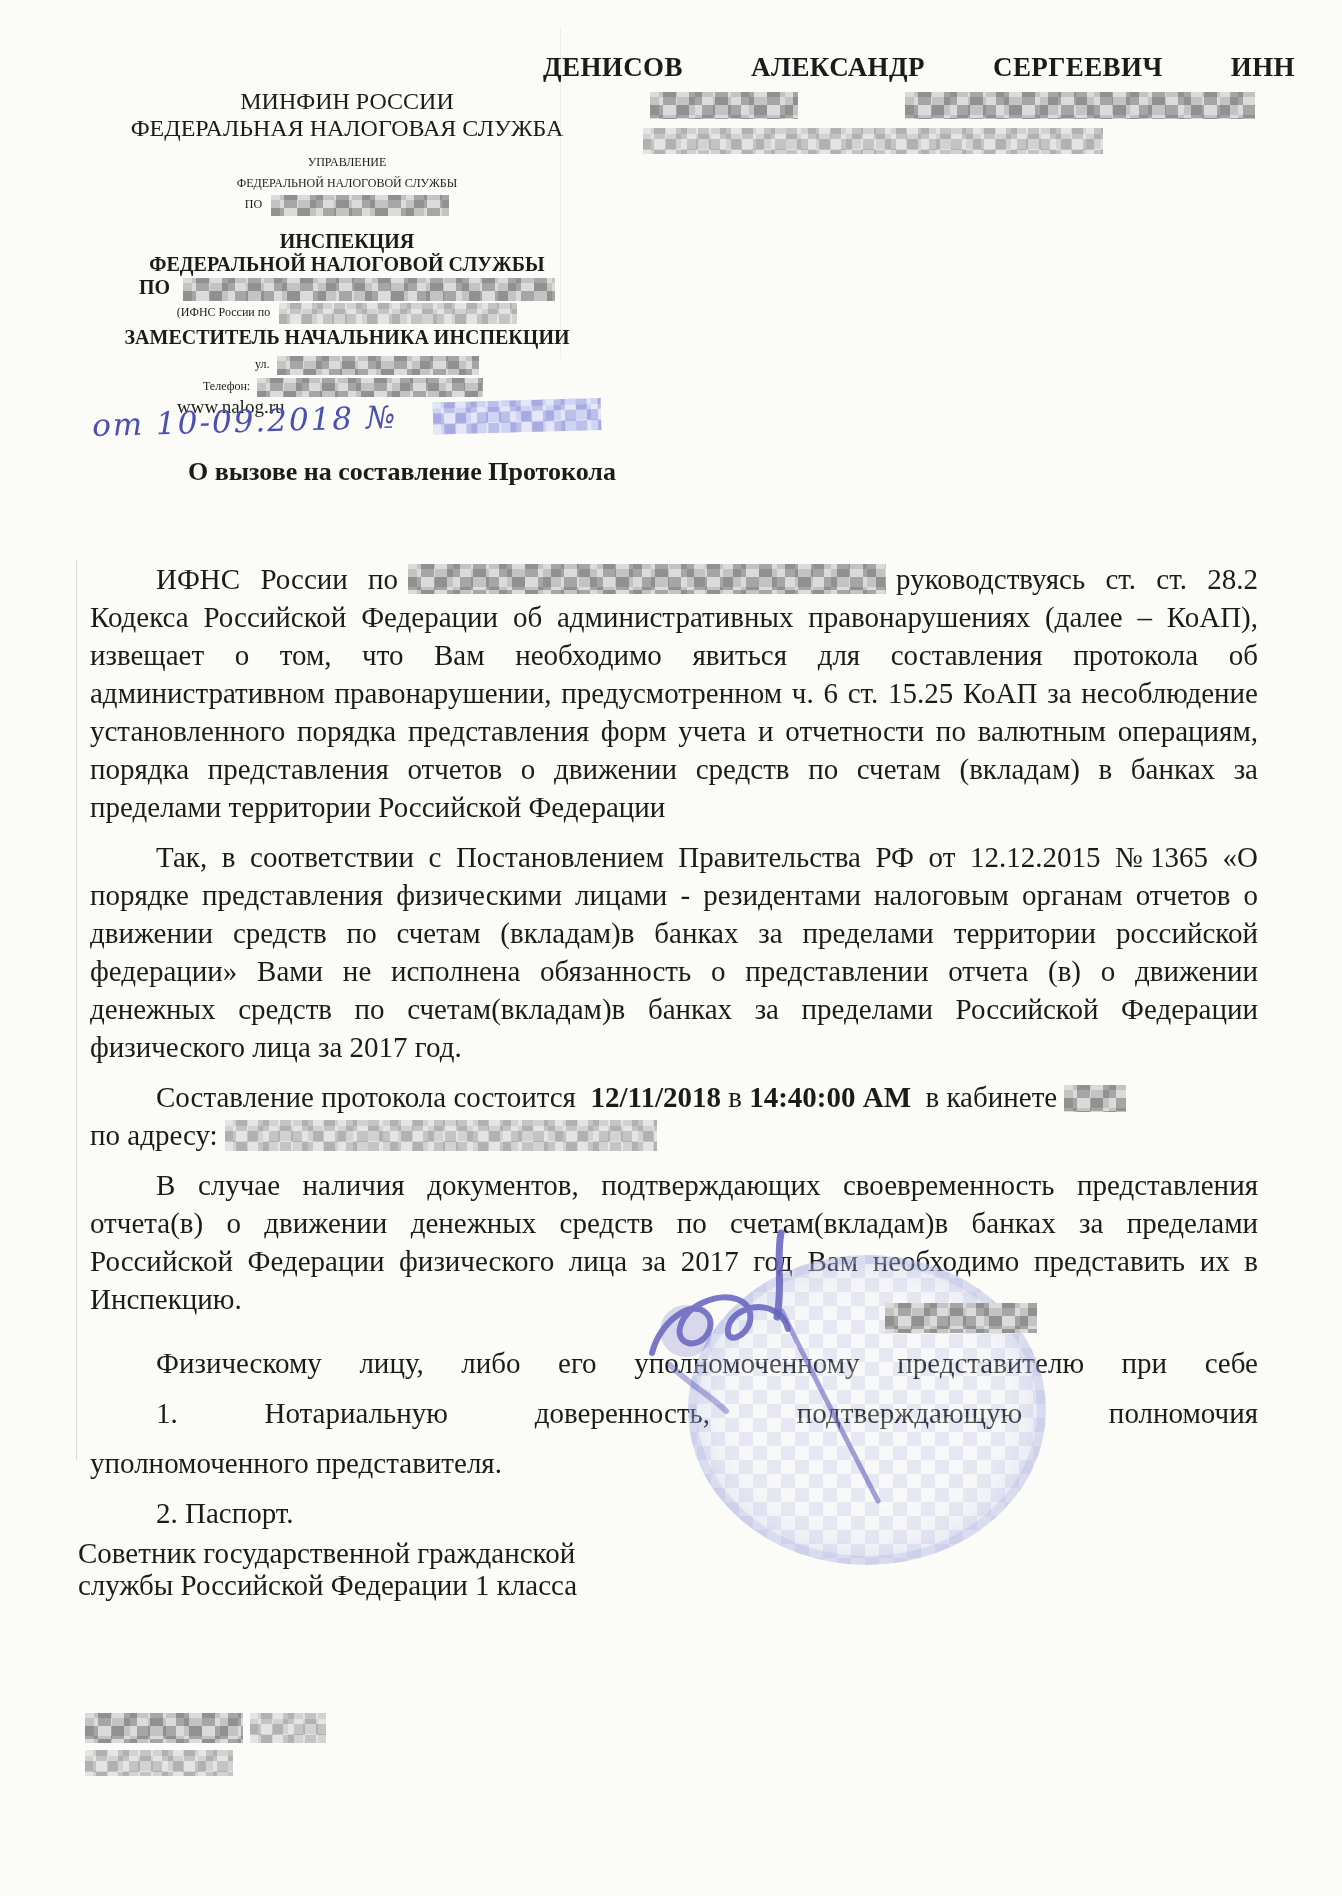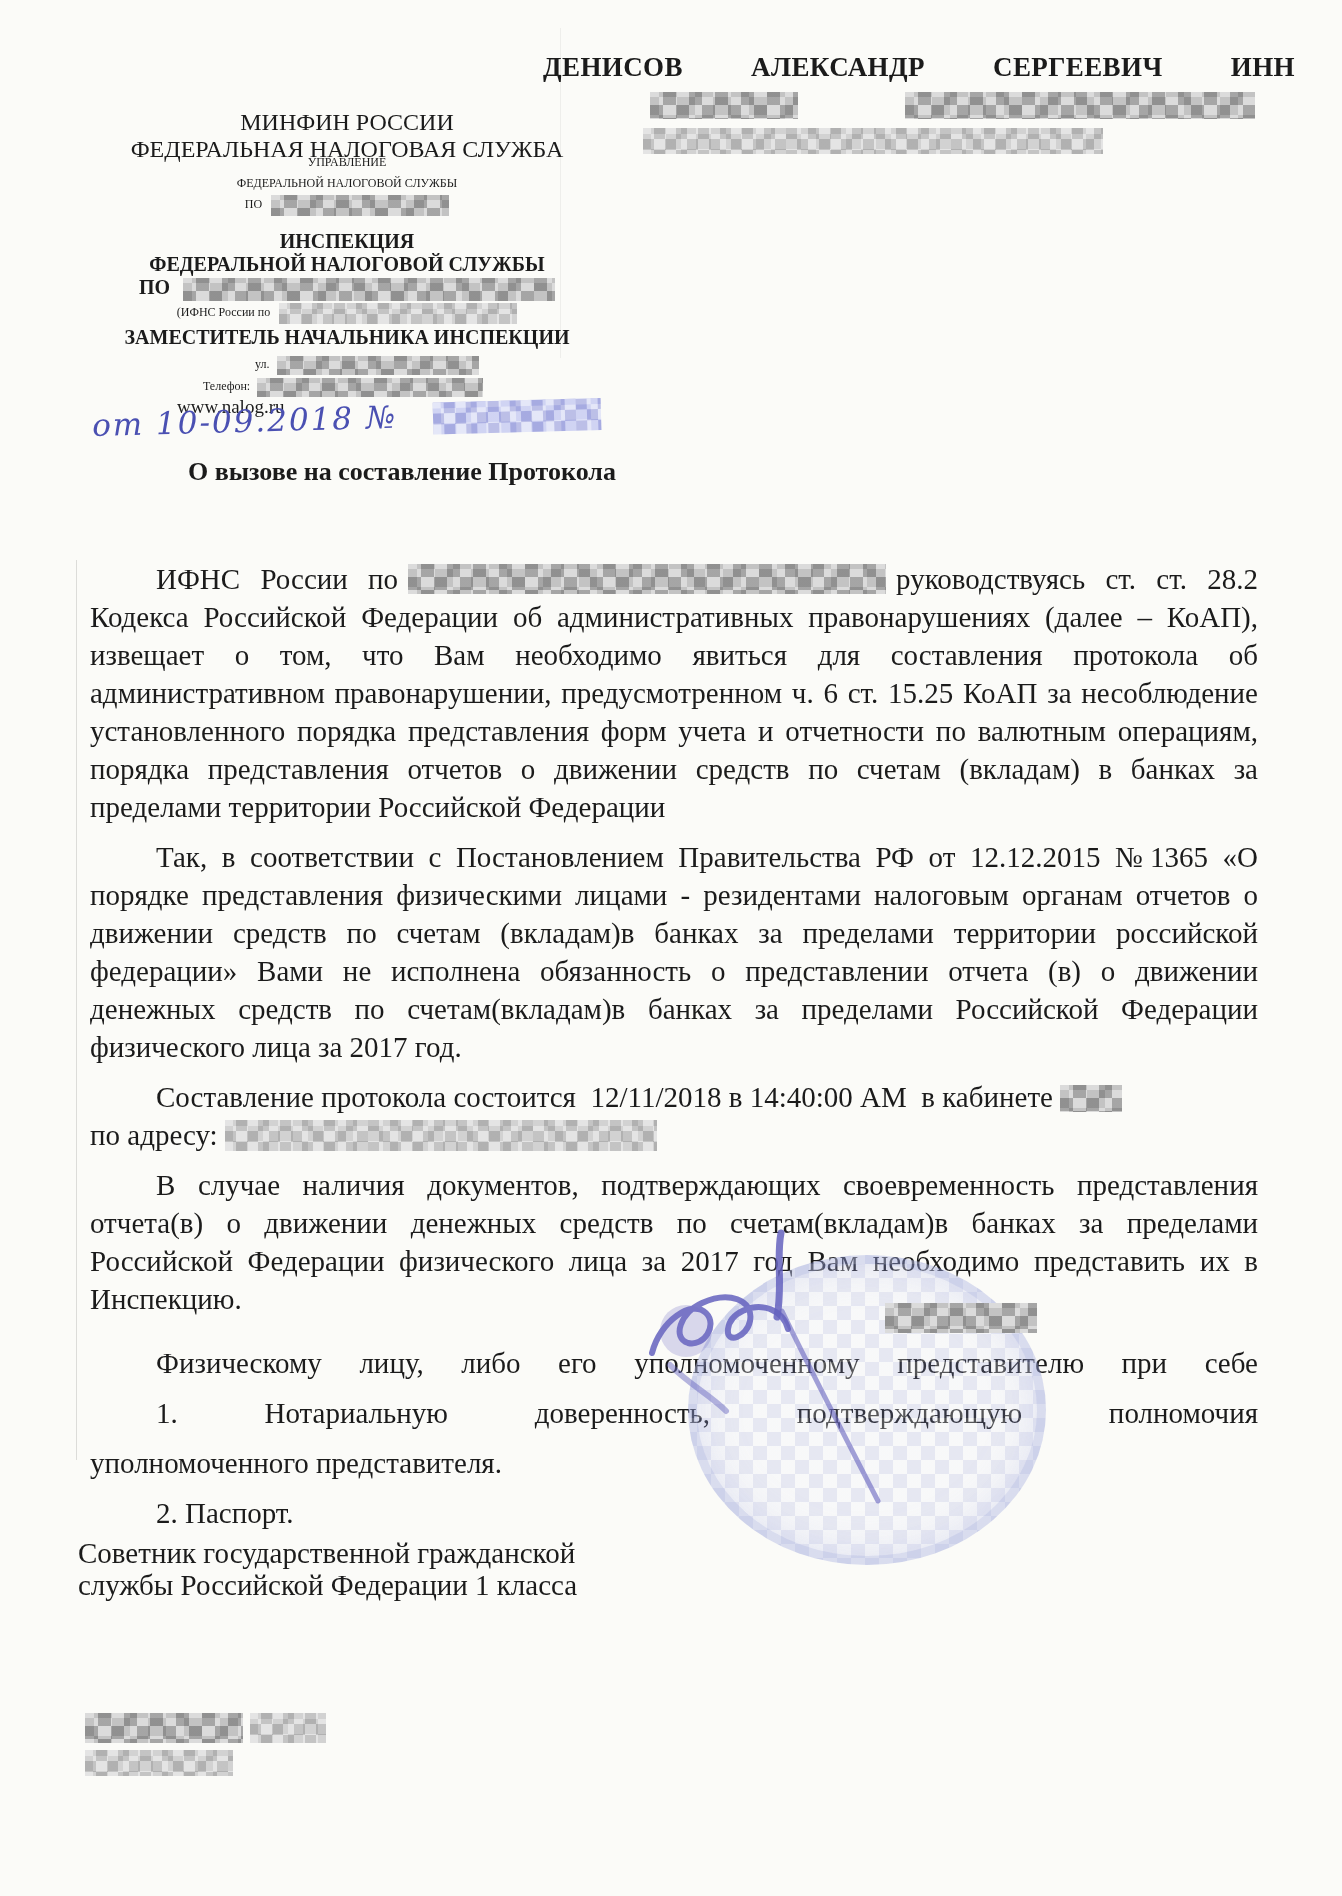--- a/index.html
+++ b/index.html
@@ -31,21 +31,21 @@
   
   .header-right{position:absolute; left:543px; top:52px; width:752px;}
   .name-line{
     font-weight:bold; font-size:27px; line-height:30px;
     text-align:justify; text-align-last:justify; letter-spacing:.4px;
   }
 
   
   .header-left{position:absolute; left:108px; top:88px; width:478px; height:360px;}
   .hl{position:absolute; width:100%; text-align:center; white-space:nowrap;}
-  .t24{font-size:24px; line-height:26px;margin-top:21px;}
+  .t24{font-size:24px; line-height:26px;}
   .t20b{font-size:20px; line-height:22px; font-weight:bold;}
   .t18{font-size:12px; line-height:20px;}
 
   
   .handwritten{
     position:absolute; left:92px; top:400px; white-space:nowrap;
     font-family:"DejaVu Serif",serif; font-style:italic;
     color:#4a50b2; font-size:31px; letter-spacing:2px;
     transform:rotate(-1.6deg);
   }
@@ -72,21 +72,21 @@
     border:9px solid rgba(145,155,215,.30);
     background:
       repeating-conic-gradient(rgba(150,158,220,.20) 0% 25%, rgba(240,242,252,.28) 0% 50%) 0 0 / 28px 28px;
     box-shadow: inset 0 0 42px rgba(150,158,220,.25);
     filter:blur(.7px);
   }
   .scan-line-left{position:absolute; left:76px; top:560px; width:1px; height:900px;
     background:rgba(0,0,0,.12);}
   .scan-line-top{position:absolute; left:560px; top:28px; width:1px; height:330px;
     background:rgba(0,0,0,.05);}
-  b{font-weight:normal;}
+  b{font-weight:bold;}
 </style>
 </head>
 <body>
 
 <div id="page">
 
   <div class="scan-line-top"></div>
   <div class="scan-line-left"></div>
 
   <div class="header-right">

